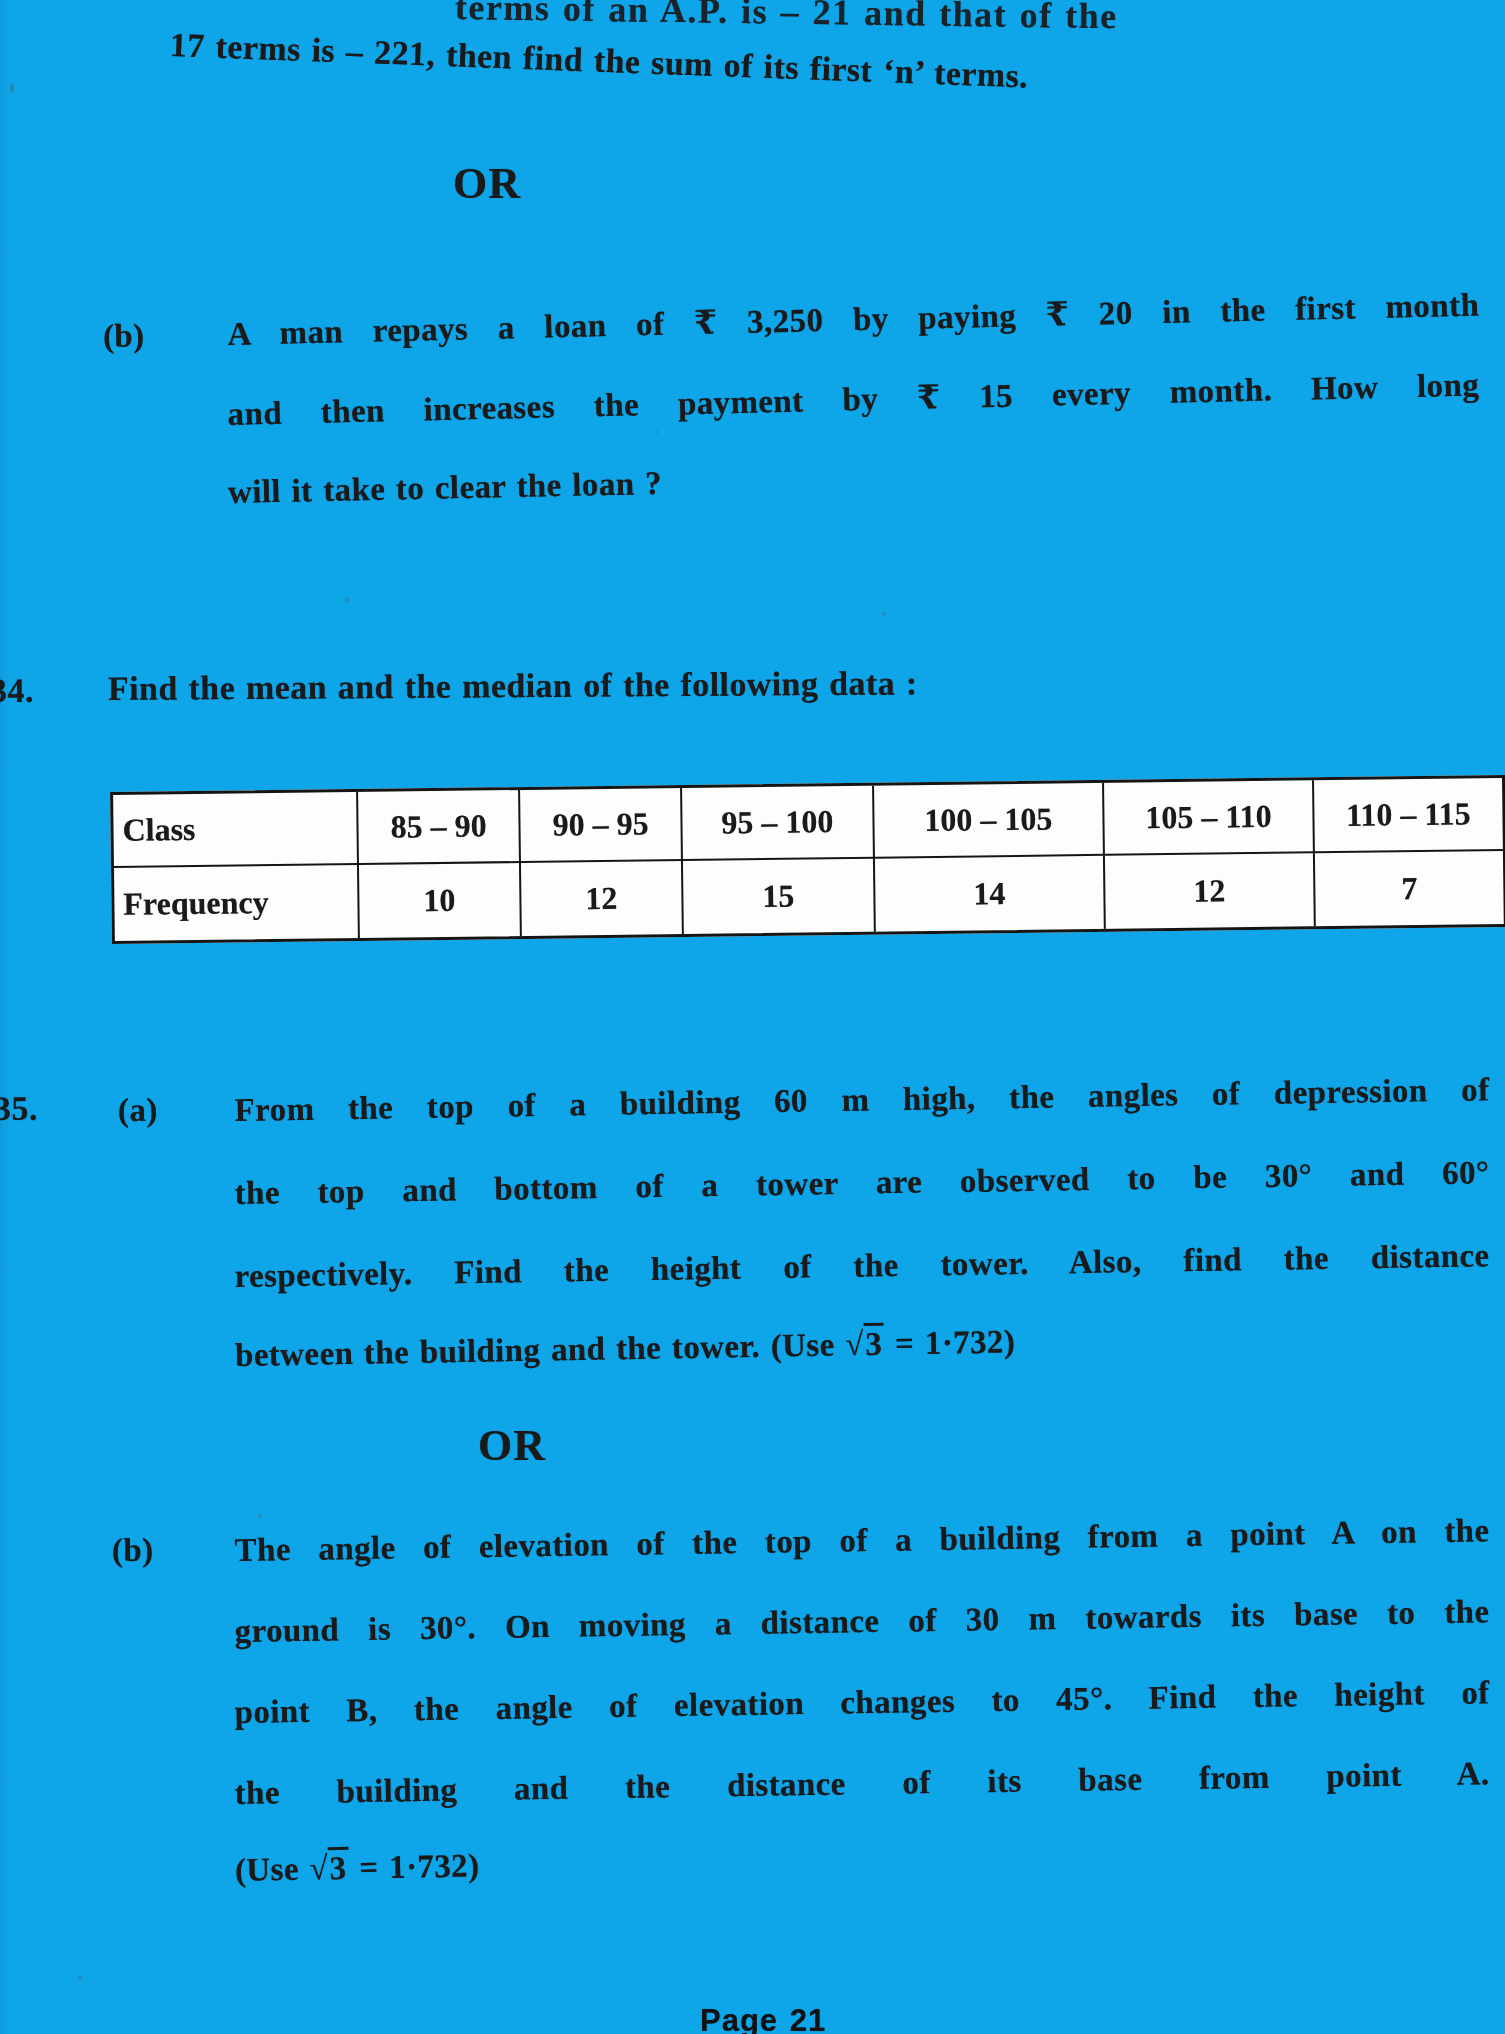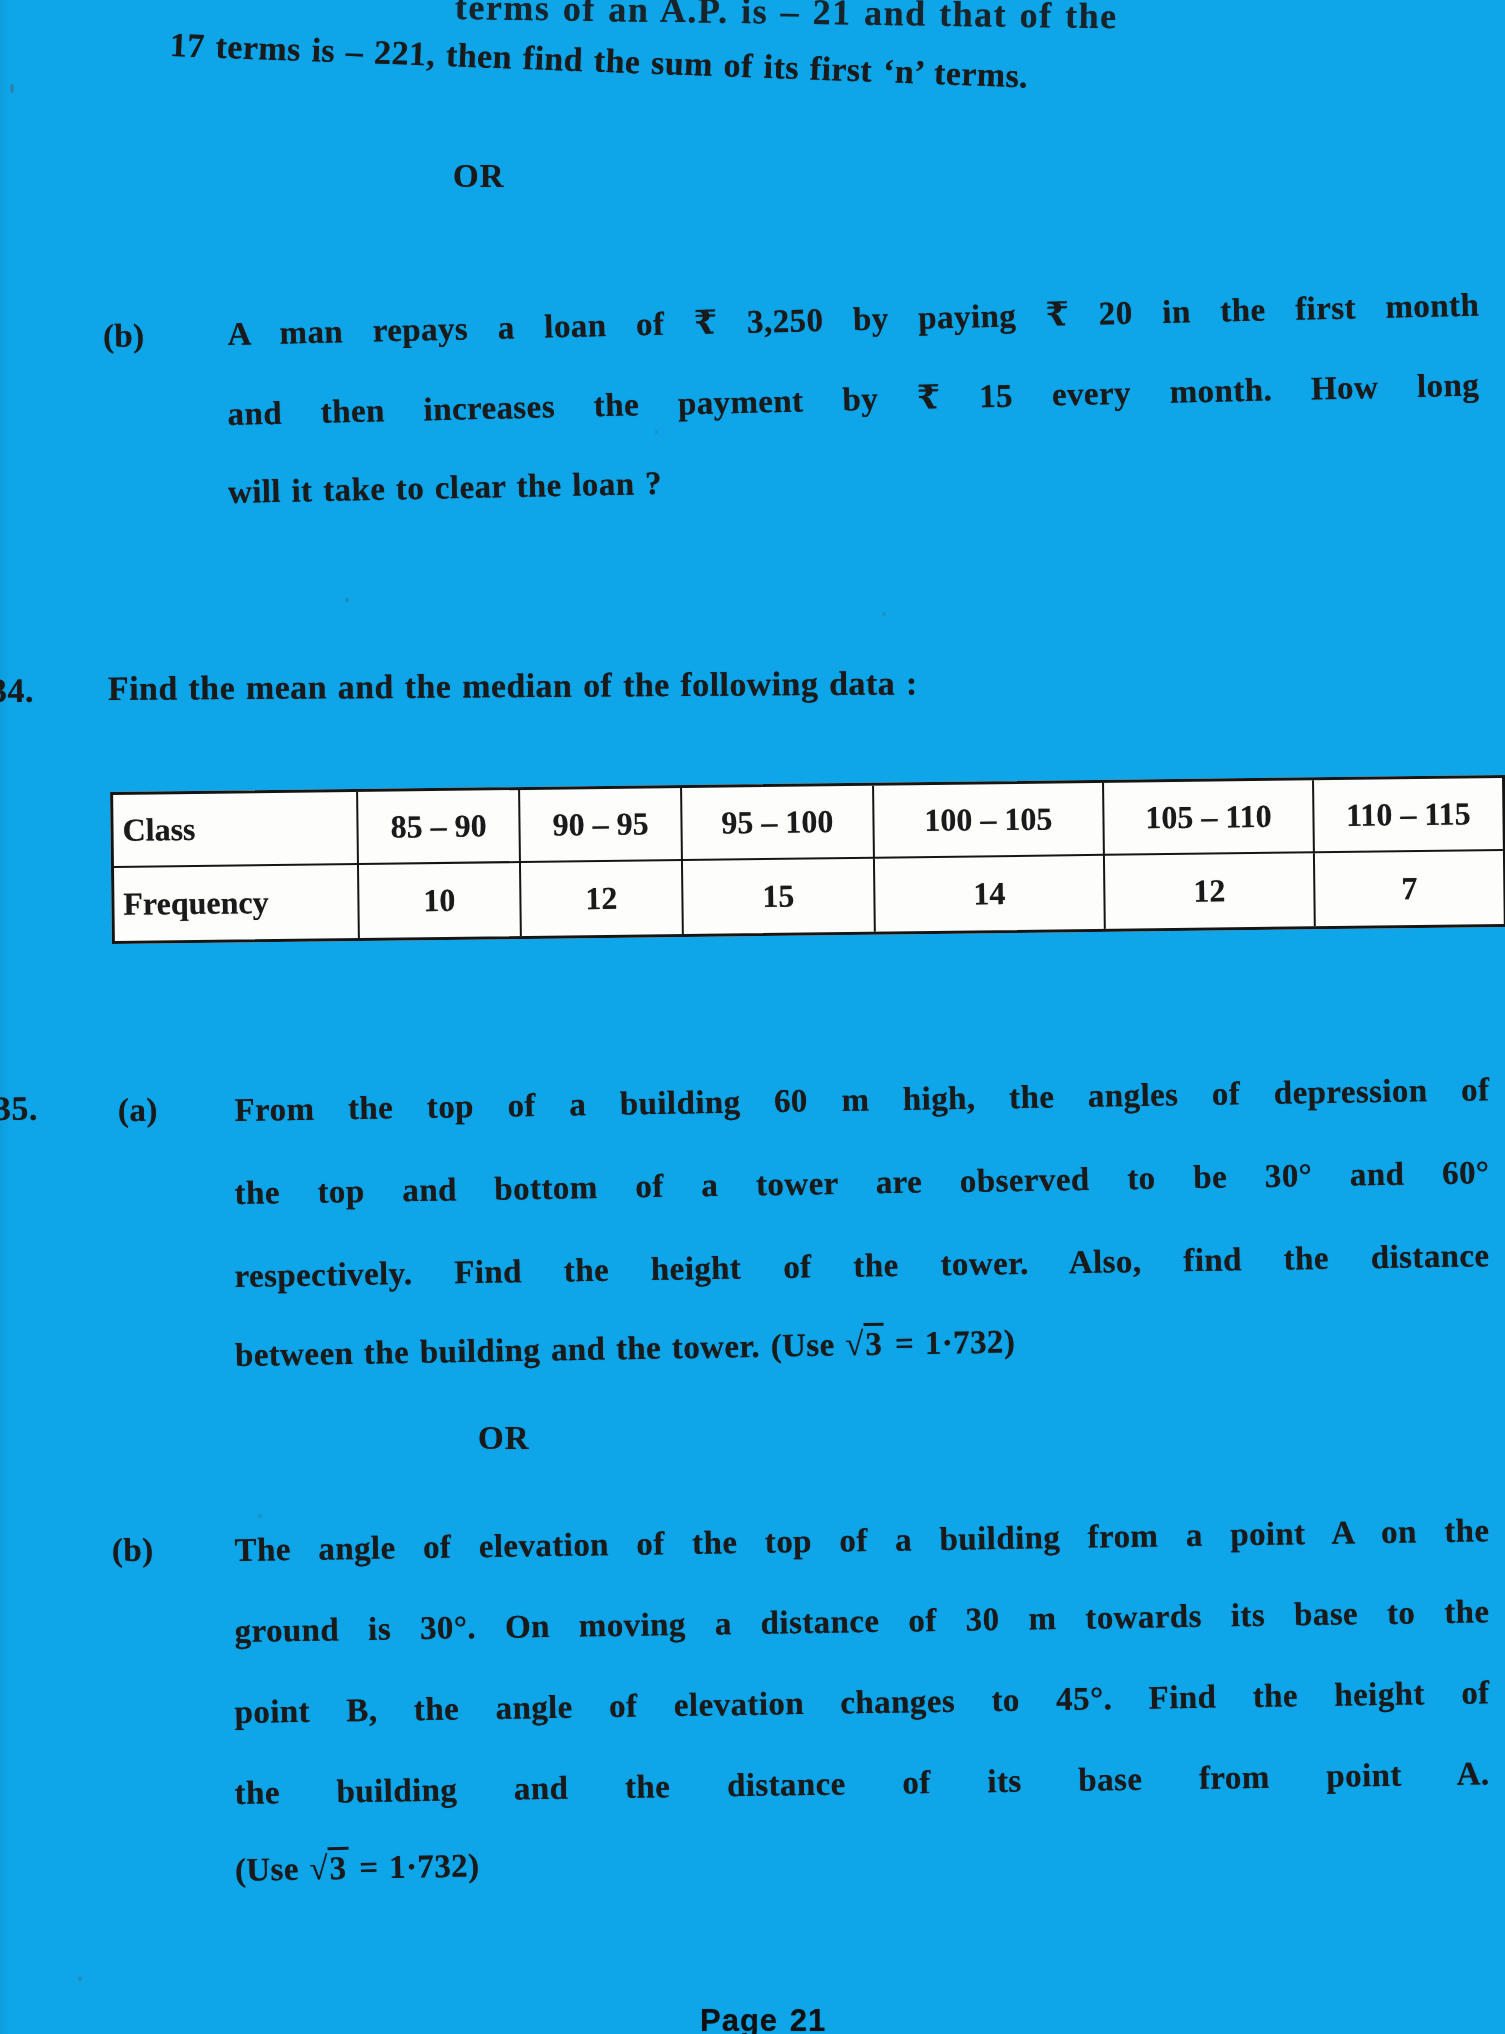--- a/index.html
+++ b/index.html
@@ -11,21 +11,21 @@
     font-size:33px;
     color:#1a1a1a;
     white-space:nowrap;
     letter-spacing:0.4px;
     word-spacing:2px;
     text-shadow:0 0 0.8px rgba(15,15,15,0.6);
     transform-origin:left center;
   }
   .jl{white-space:normal;text-align:justify;line-height:44px;}
   .jl::after{content:"";display:inline-block;width:100%;height:0;}
-  .or{font-size:33px;letter-spacing:1px;}
+  .or{font-size:44px;letter-spacing:1px;}
   .qnum{font-size:34px;}
   .frag{font-size:36px;letter-spacing:1.5px;opacity:0.92;}
   .rad{border-top:3px solid #1a1a1a;padding:0 2px;}
   .sqrt{letter-spacing:0;}
   .footer{
     font-family:"Liberation Sans","DejaVu Sans",sans-serif;
     font-weight:700;font-size:31px;letter-spacing:1px;color:#111;
   }
   
   .ftable{

